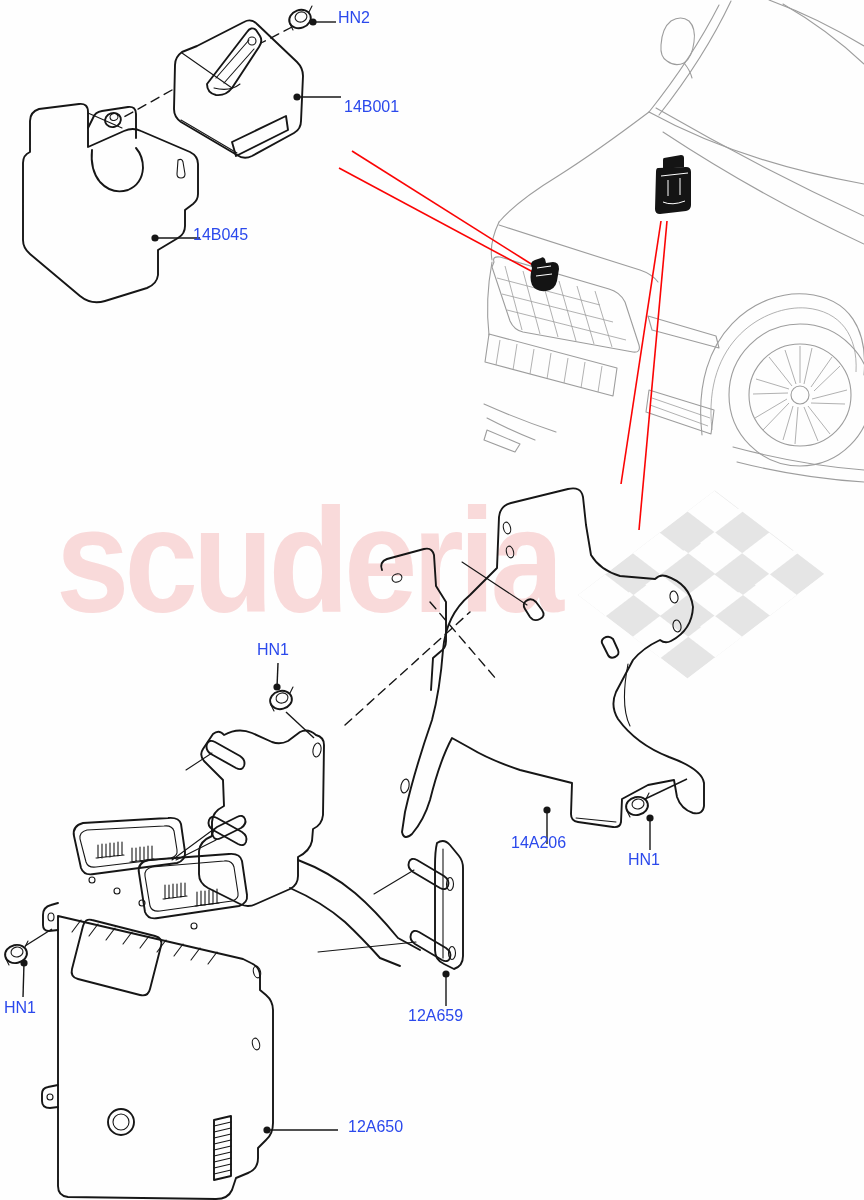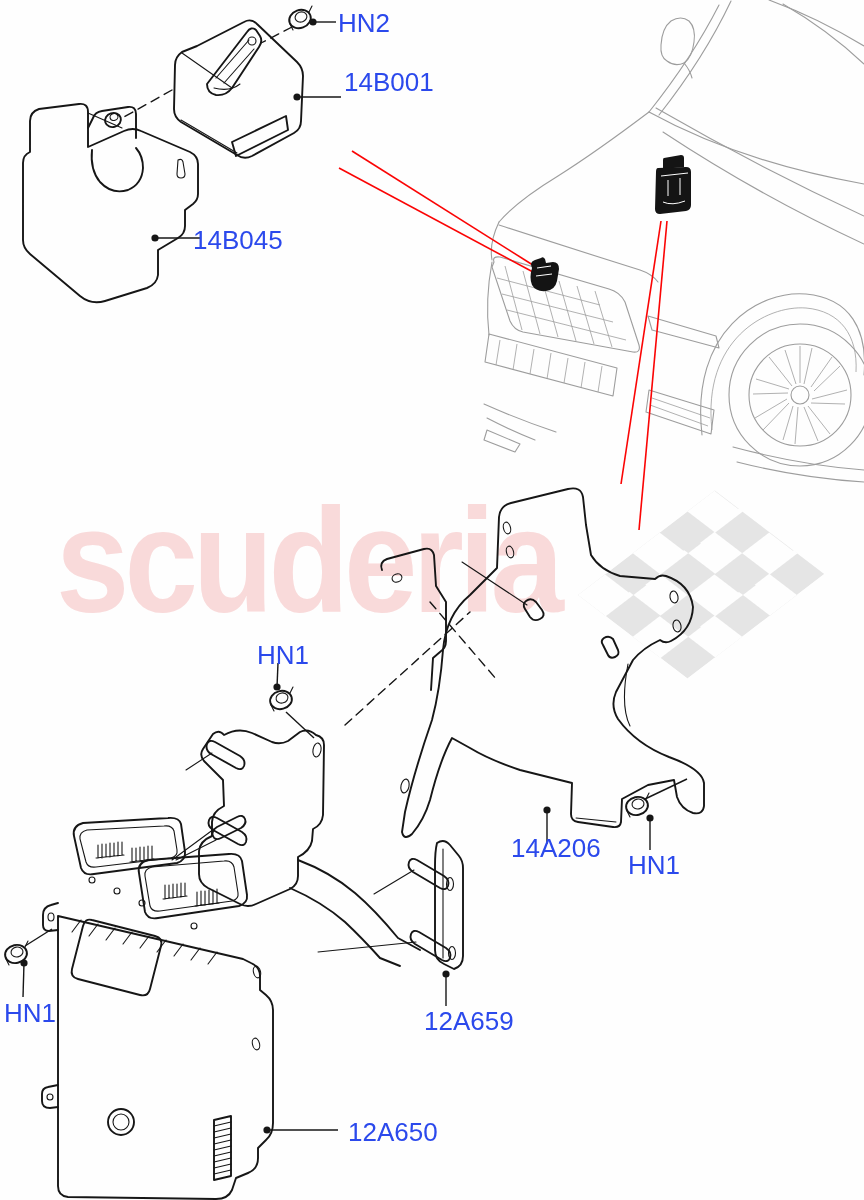--- a/index.html
+++ b/index.html
@@ -28,21 +28,21 @@
     background-image:repeating-conic-gradient(var(--flag-gray,#e4e4e4) 0deg 90deg,transparent 90deg 180deg);
     background-size:76px 76px;
     transform:matrix(0.72,-0.55,0.72,0.55,578,595);
     transform-origin:0 0;
     opacity:.95;
   }
   svg#art{position:absolute;left:0;top:0;z-index:1;}
   
   .plabel{
     position:absolute;z-index:2;
-    font-size:26px;color:var(--label,#2b49ec);
+    font-size:16px;color:var(--label,#2b49ec);
     white-space:nowrap;cursor:pointer;line-height:1.1;
   }
   .car{stroke:var(--car,#9d9d9d);fill:none;stroke-width:1.1;stroke-linecap:round;stroke-linejoin:round;}
   .car-thin{stroke:var(--car,#9d9d9d);fill:none;stroke-width:.8;}
   .pt{stroke:var(--line,#161616);fill:none;stroke-width:1.9;stroke-linecap:round;stroke-linejoin:round;}
   .pt-thin{stroke:var(--line,#161616);fill:none;stroke-width:1.1;stroke-linecap:round;}
   .callout{stroke:var(--line,#161616);fill:none;stroke-width:1.4;}
   .cdot{fill:var(--line,#161616);stroke:none;}
   .dash{stroke:var(--line,#161616);fill:none;stroke-width:1.4;stroke-dasharray:9 6;stroke-linecap:round;}
   .red{stroke:var(--red,#fb0404);fill:none;stroke-width:1.6;}
@@ -301,22 +301,22 @@
         <circle class="cdot" cx="446" cy="974" r="3.6"></circle>
       <path class="callout" d="M24,963 L23,997"></path>
         <circle class="cdot" cx="24" cy="963" r="3.6"></circle>
       <path class="callout" d="M25,946 L52,929"></path>
       <path class="callout" d="M267,1130 L338,1130"></path>
         <circle class="cdot" cx="267" cy="1130" r="3.6"></circle>
     </g>
   </svg>
 
   <span class="plabel" style="left:338px;top:9px">HN2</span>
-  <span class="plabel" style="left:344px;top:68px">14B001</span>
+  <span class="plabel" style="left:344px;top:98px">14B001</span>
   <span class="plabel" style="left:193px;top:226px">14B045</span>
   <span class="plabel" style="left:257px;top:641px">HN1</span>
   <span class="plabel" style="left:511px;top:834px">14A206</span>
   <span class="plabel" style="left:628px;top:851px">HN1</span>
-  <span class="plabel" style="left:424px;top:1007px">12A659</span>
+  <span class="plabel" style="left:408px;top:1007px">12A659</span>
   <span class="plabel" style="left:4px;top:999px">HN1</span>
   <span class="plabel" style="left:348px;top:1118px">12A650</span>
 
 </div>
 
 </body></html>

